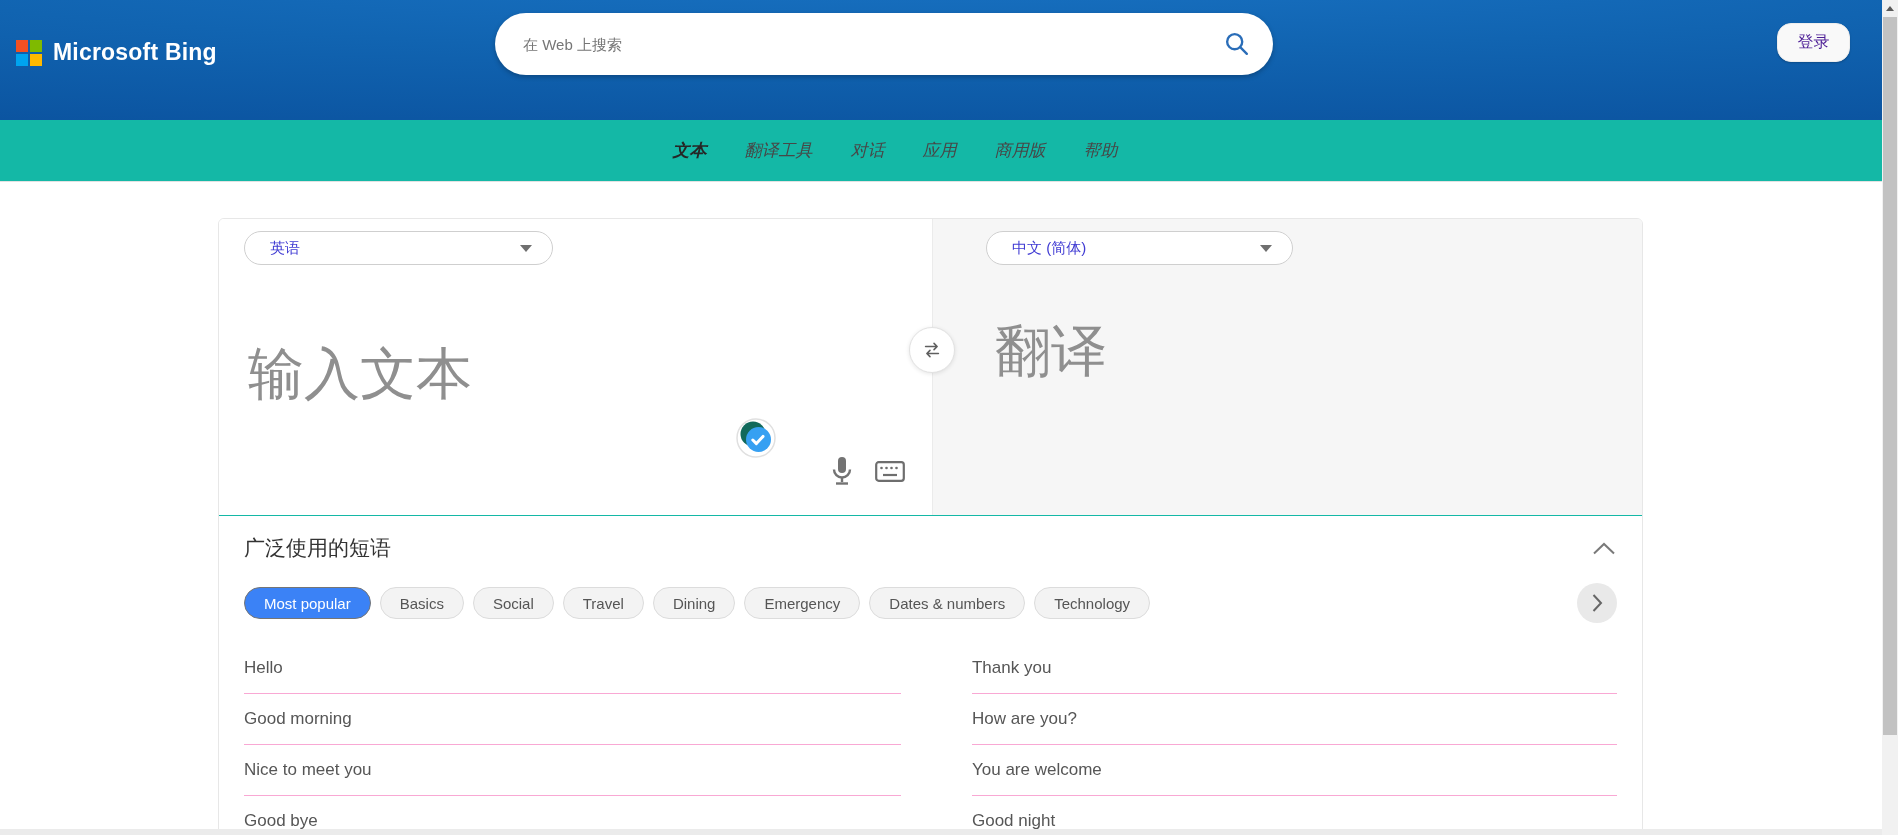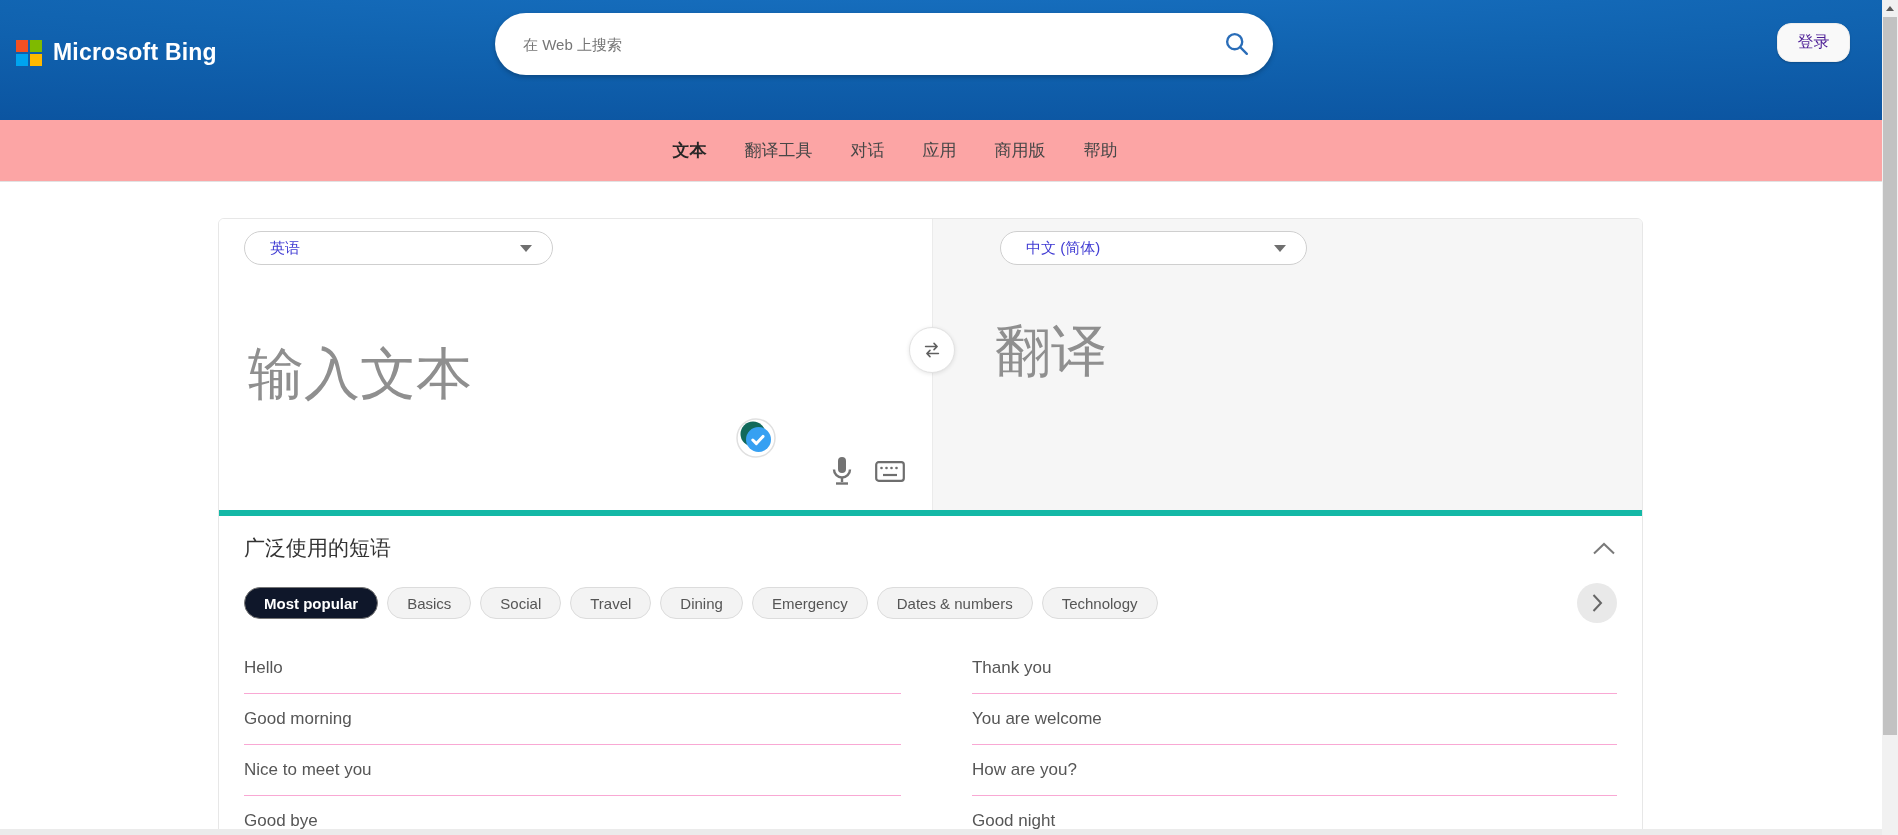--- a/index.html
+++ b/index.html
@@ -21,37 +21,37 @@
     padding:0 0 0 28px; color:#333; font-family:"Liberation Sans", sans-serif; }
   .searchbox input::placeholder { color:#767676; opacity:1; }
   .search-btn { width:72px; height:62px; border:none; background:transparent; display:flex;
     align-items:center; justify-content:center; cursor:pointer; }
 
   .signin-btn { position:absolute; left:1777px; top:23px; width:73px; height:39px; background:#f9f9f9;
     border:1px solid #ededed; border-radius:14px; color:#4c1d95; font-size:16px; cursor:pointer;
     font-family:Liberation Serif, serif; box-shadow:0 1px 2px rgba(0,0,0,.2); }
 
   
-  .navbar { height:62px; background:#fca5a5; border-bottom:1px solid #e2e2e2;
-    display:flex; align-items:center; justify-content:center; }
+  .navbar { height:62px; background:#14b8a6; border-bottom:1px solid #e2e2e2;
+    display:flex; align-items:center; justify-content:center;font-style:italic; }
   .nav-inner { display:flex; transform:translateX(-54px); }
   .nav-tab { padding:0 19px; font-size:17px; color:#474747; cursor:pointer; line-height:61px; }
   .nav-tab.active { font-weight:bold; color:#262626; }
 
   
   .card { position:absolute; left:218px; top:218px; width:1425px; height:625px;
     border:1px solid #e7e7e7; border-radius:6px; background:#fff; overflow:hidden; }
-  .translator { position:relative; display:flex; height:297px; border-bottom:6px solid #14b8a6; }
+  .translator { position:relative; display:flex; height:297px; border-bottom:1px solid #14b8a6; }
   .pane-left { position:relative; width:713px; background:#fff; }
   .pane-right { position:relative; flex:1; background:#f6f6f6; border-left:1px solid #ebebeb; }
 
   .lang-pill { position:absolute; top:12px; height:34px; border:1px solid #cfcfcf; border-radius:17px;
     background:#fff; display:flex; align-items:center; padding:0 20px 0 25px; cursor:pointer; }
   .pane-left  .lang-pill { left:25px; width:309px; }
-  .pane-right .lang-pill { left:67px; width:307px; }
+  .pane-right .lang-pill { left:53px; width:307px; }
   .lang-label { font-size:15px; color:#403bd3; }
   .caret-down { margin-left:auto; width:0; height:0; border-left:6px solid transparent;
     border-right:6px solid transparent; border-top:7px solid #6f6f6f; }
 
   .big-placeholder { font-size:56px; color:#8f8f8f; line-height:1; white-space:nowrap; }
   .source-area { position:absolute; left:29px; top:104px; right:10px; bottom:0; cursor:text;margin-top:23px; }
   .output-area { position:absolute; left:62px; top:104px; right:10px; bottom:0; }
 
   .swap-btn { position:absolute; left:690px; top:108px; width:46px; height:46px; border-radius:50%;
     background:#fff; border:1px solid #e2e2e2; box-shadow:0 1px 4px rgba(0,0,0,.10);
@@ -68,21 +68,21 @@
   .phrases-head { display:flex; align-items:center; }
   .phrases-title { font-size:21px; color:#333; }
   .collapse-btn { margin-left:auto; width:26px; height:20px; border:none; background:transparent;
     cursor:pointer; display:flex; align-items:center; justify-content:center; }
 
   .chips-row { display:flex; align-items:center; margin-top:21px; }
   .chips { display:flex; gap:9px; }
   .chip { height:32px; border-radius:16px; padding:0 19px; display:flex; align-items:center;
     font-size:15px; color:#555; background:#f3f3f3; border:1px solid #dcdcdc; cursor:pointer;
     white-space:nowrap; }
-  .chip.active { background:#0f172a; border-color:#757575; color:#fff;font-weight:bold; }
+  .chip.active { background:#3b82f6; border-color:#757575; color:#fff; }
   .next-btn { margin-left:auto; width:40px; height:40px; border-radius:50%; border:none;
     background:#e9e9e9; cursor:pointer; display:flex; align-items:center; justify-content:center; }
 
   .phrase-cols { display:flex; gap:71px; margin-top:20px; }
   .phrase-col-left { width:658px; }
   .phrase-col-right { width:646px; }
   .phrase-row { height:51px; display:flex; align-items:center; font-size:17px; color:#565656;
     border-bottom:1px solid #f9a8d4; cursor:pointer; }
 
   
@@ -220,22 +220,22 @@
 
     <div class="phrase-cols">
       <div class="phrase-col-left">
           <div class="phrase-row">Hello</div>
           <div class="phrase-row">Good morning</div>
           <div class="phrase-row">Nice to meet you</div>
           <div class="phrase-row">Good bye</div>
         </div>
       <div class="phrase-col-right">
           <div class="phrase-row">Thank you</div>
+          <div class="phrase-row">How are you?</div>
           <div class="phrase-row">You are welcome</div>
-          <div class="phrase-row">How are you?</div>
           <div class="phrase-row">Good night</div>
         </div>
     </div>
   </div>
 </section>
 
 <div class="footer-strip"></div>
 
 <div class="scrollbar">
   <button class="scroll-up">

